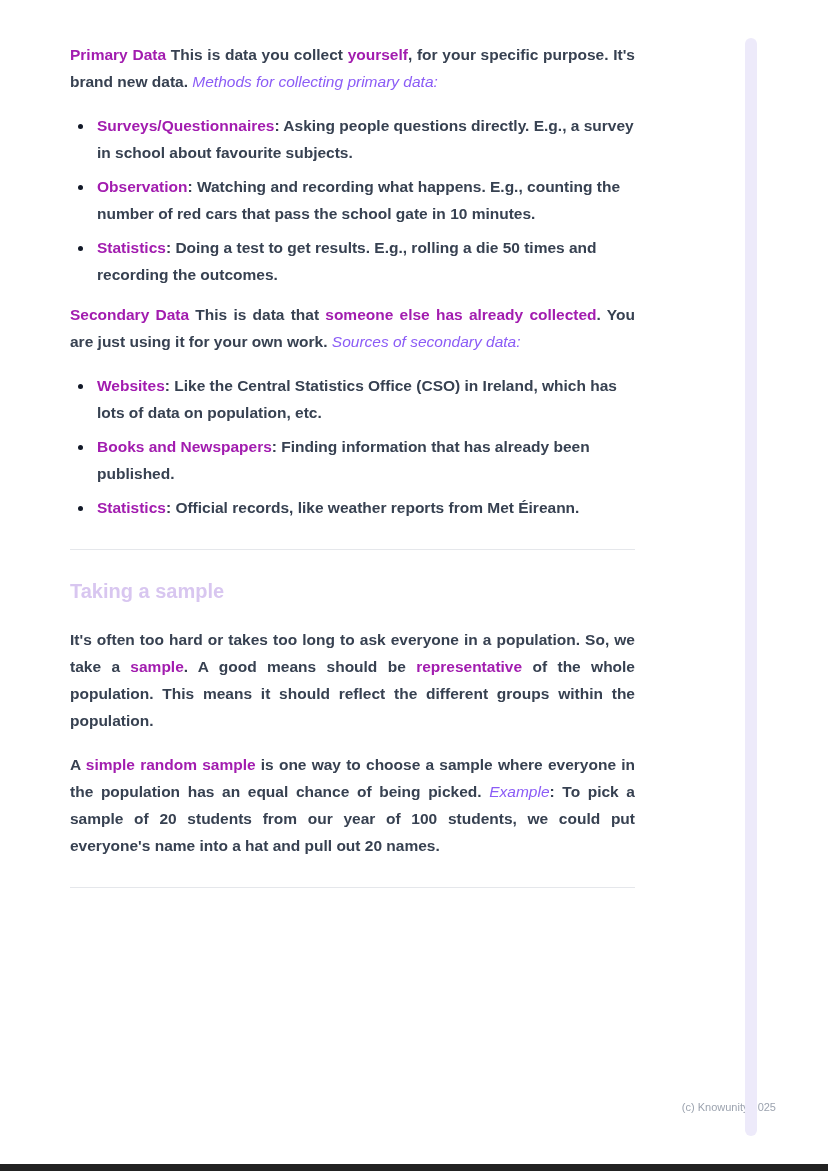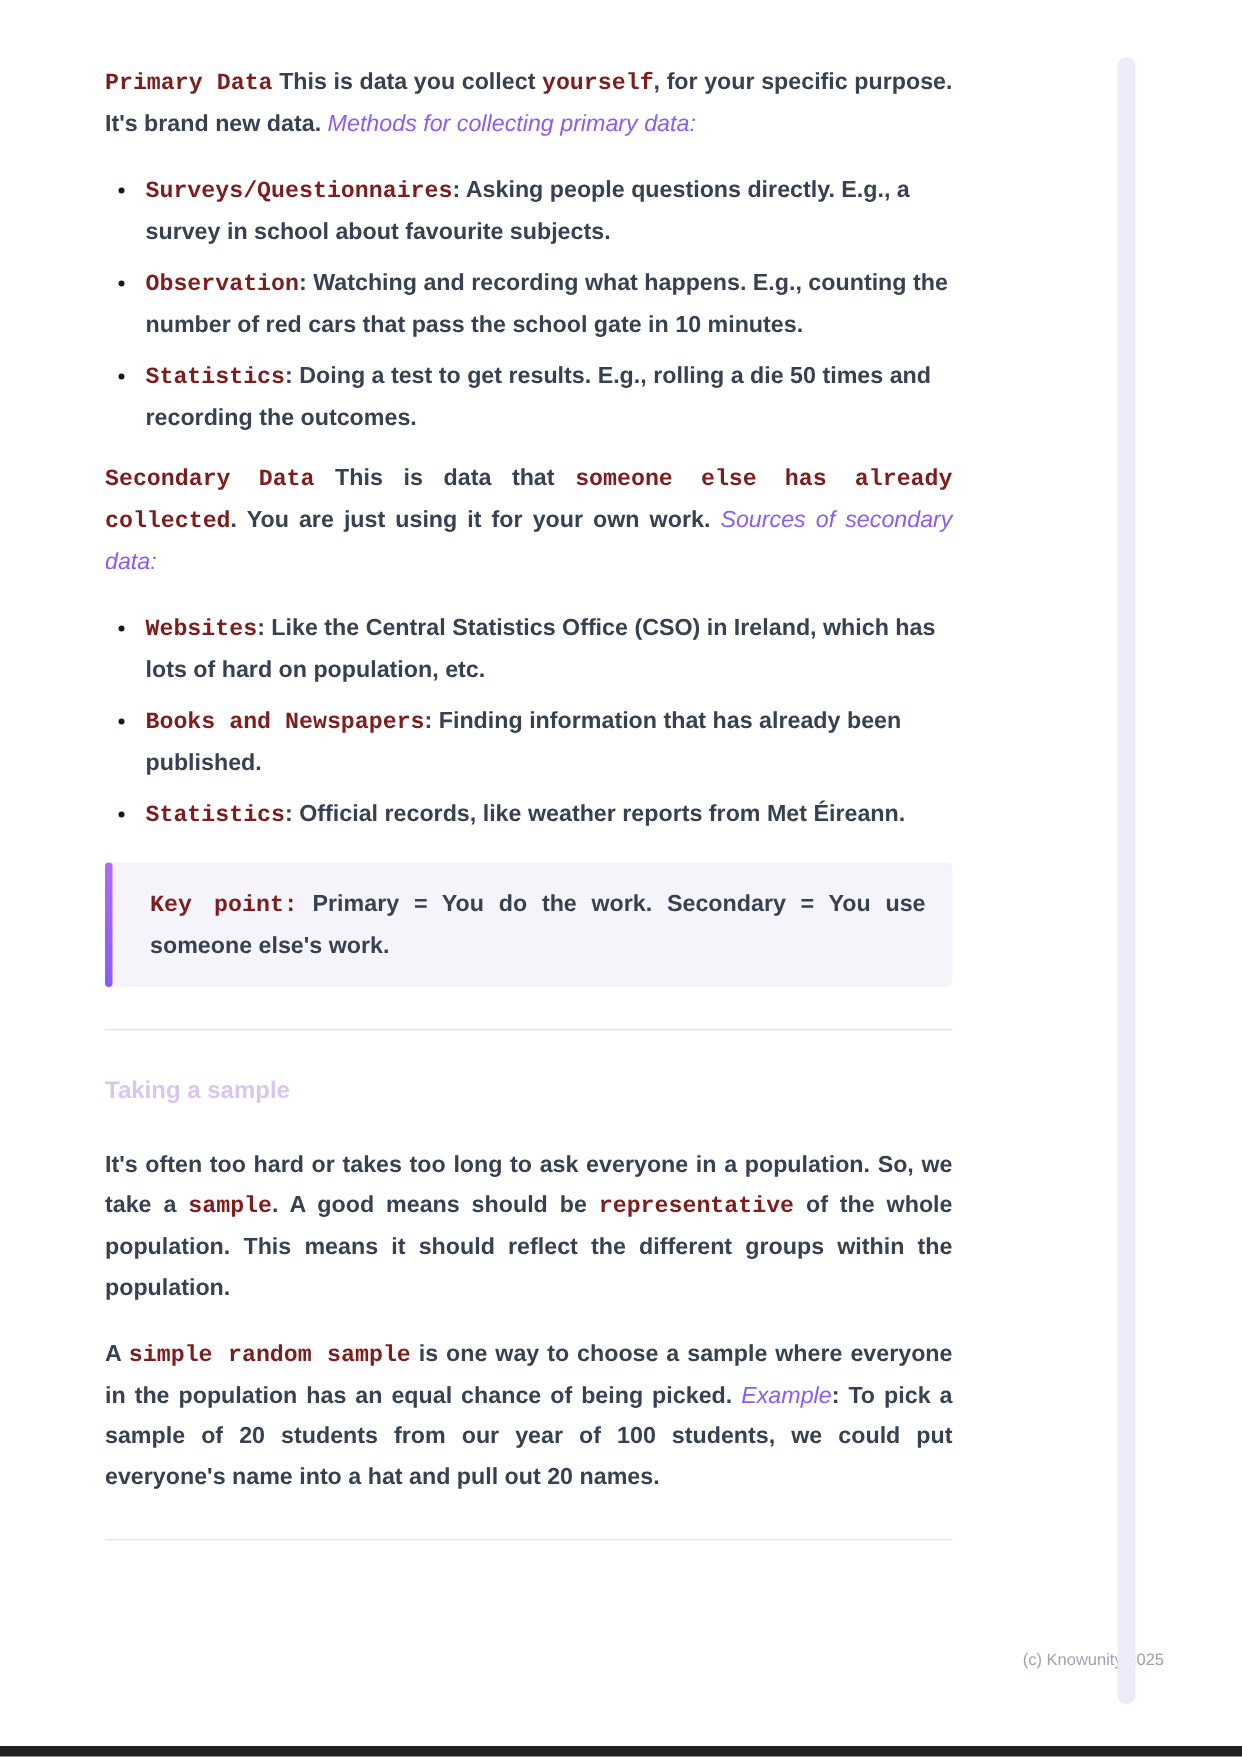--- a/index.html
+++ b/index.html
@@ -13,21 +13,21 @@
   .content {
     position: absolute;
     left: 70px;
     top: 41px;
     width: 565px;
     color: #374151;
     font-size: 15.5px;
     line-height: 27px;
   }
   .para { text-align: justify; margin-bottom: 17px; }
-  .seg-b { font-weight: bold; color: #7f1d1d; font-family: Liberation Mono, monospace; }
+  .seg-b { font-weight: bold; color: #a21caf; }
   .seg-i { font-style: italic; color: #8b5cf6; }
   .seg-n { font-weight: bold; }
   ul.bullets { margin: 0 0 13px 0; padding-left: 24px; list-style: disc; }
   ul.bullets li { padding-left: 3px; margin-bottom: 7px; }
   ul.bullets li::marker { color: #111827; }
   .callout {
     position: relative;
     background: #f6f4fb;
     border-radius: 4px;
     padding: 14px 18px 14px 30px;
@@ -41,21 +41,21 @@
     border-radius: 6px;
     background: linear-gradient(#b16bf2, #8b5cf6);
   }
   .callout-text { text-align: justify; }
   hr.divider {
     border: none;
     border-top: 1px solid #e5e7eb;
     margin: 28px 0 0 0;
   }
   .heading {
-    font-size: 16px;
+    font-size: 20px;
     line-height: 30px;
     font-weight: bold;
     color: #d8c6f0;
     margin: 26px 0 20px 0;
   }
   .footer {
     position: absolute;
     right: 52px;
     top: 1101px;
     font-size: 11px;
@@ -89,28 +89,25 @@
 
     <ul class="bullets">
         <li><span class="seg-b">Surveys/Questionnaires</span><span class="seg-n">: Asking people questions directly. E.g., a survey in school about favourite subjects.</span></li>
         <li><span class="seg-b">Observation</span><span class="seg-n">: Watching and recording what happens. E.g., counting the number of red cars that pass the school gate in 10 minutes.</span></li>
         <li><span class="seg-b">Statistics</span><span class="seg-n">: Doing a test to get results. E.g., rolling a die 50 times and recording the outcomes.</span></li>
       </ul>
 
     <p class="para"><span class="seg-b">Secondary Data</span><span class="seg-n"> This is data that </span><span class="seg-b">someone else has already collected</span><span class="seg-n">. You are just using it for your own work. </span><span class="seg-i">Sources of secondary data:</span></p>
 
     <ul class="bullets">
-        <li><span class="seg-b">Websites</span><span class="seg-n">: Like the Central Statistics Office (CSO) in Ireland, which has lots of hard on population, etc.</span></li>
+        <li><span class="seg-b">Websites</span><span class="seg-n">: Like the Central Statistics Office (CSO) in Ireland, which has lots of data on population, etc.</span></li>
         <li><span class="seg-b">Books and Newspapers</span><span class="seg-n">: Finding information that has already been published.</span></li>
         <li><span class="seg-b">Statistics</span><span class="seg-n">: Official records, like weather reports from Met Éireann.</span></li>
       </ul>
 
-    <div class="callout">
-      <p class="callout-text"><span class="seg-b">Key point:</span><span class="seg-n"> Primary = You do the work. Secondary = You use someone else's work.</span></p>
-    </div>
 
     <hr class="divider">
 
     <h2 class="heading">Taking a sample</h2>
 
     <p class="para"><span class="seg-n">It's often too hard or takes too long to ask everyone in a population. So, we take a </span><span class="seg-b">sample</span><span class="seg-n">. A good means should be </span><span class="seg-b">representative</span><span class="seg-n"> of the whole population. This means it should reflect the different groups within the population.</span></p>
 
     <p class="para"><span class="seg-n">A </span><span class="seg-b">simple random sample</span><span class="seg-n"> is one way to choose a sample where everyone in the population has an equal chance of being picked. </span><span class="seg-i">Example</span><span class="seg-n">: To pick a sample of 20 students from our year of 100 students, we could put everyone's name into a hat and pull out 20 names.</span></p>
 
     <hr class="divider">

